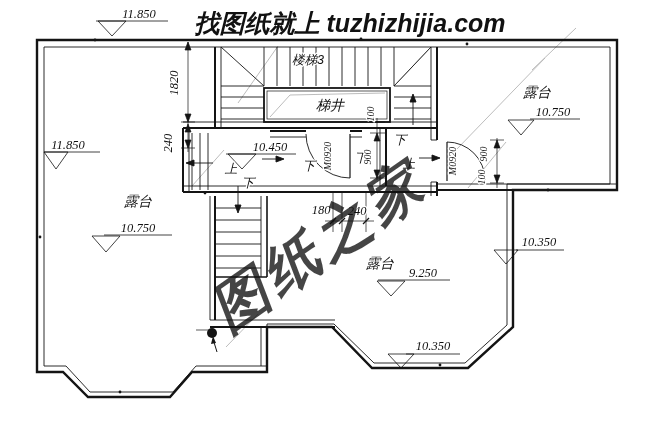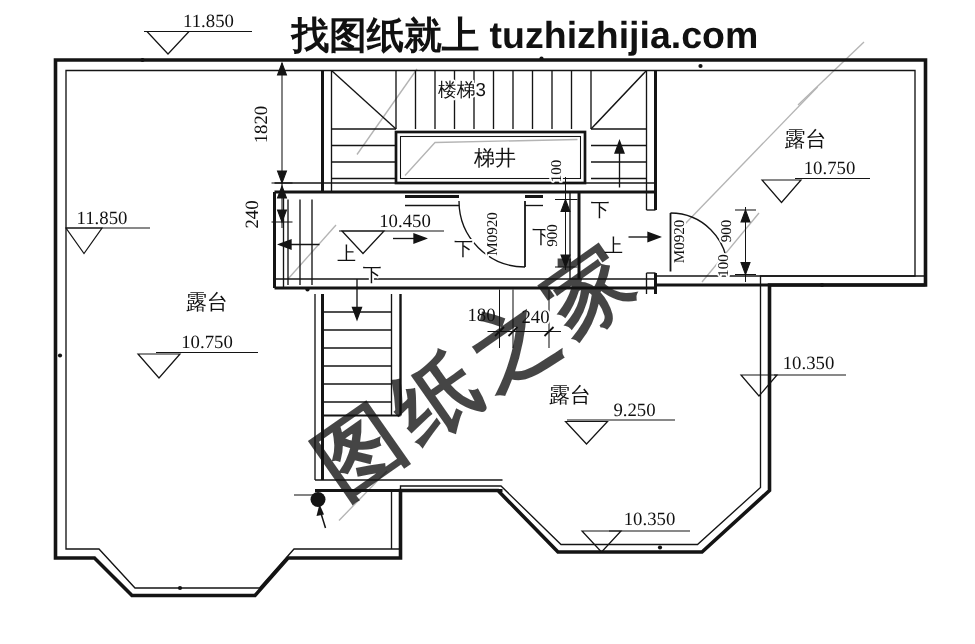--- a/index.html
+++ b/index.html
@@ -1,16 +1,16 @@
 <!DOCTYPE html>
 <html><head>
 <meta charset="utf-8">
 <style>
   html,body{margin:0;padding:0;background:#ffffff;}
-  .page{width:650px;height:429px;position:relative;background:#ffffff;overflow:hidden;}
+  .page{width:650px;height:429px;position:relative;background:#ffffff;overflow:hidden;font-style:italic;}
   svg{display:block;}
   text{font-family:"Liberation Serif", serif;fill:#111;}
   .dim{font-size:12.5px;}
   .dimS{font-size:10px;}
   .cjk{font-family:"Liberation Sans", sans-serif;font-size:14px;}
   .cjkS{font-family:"Liberation Sans", sans-serif;font-size:12.5px;}
   .halo{paint-order:stroke;stroke:#ffffff;stroke-width:2.5px;stroke-linejoin:round;}
   .wm-top{font-family:"Liberation Sans", sans-serif;font-weight:bold;font-size:25px;}
   .wm-diag{font-family:"Liberation Serif", serif;font-weight:bold;font-size:56px;letter-spacing:6px;opacity:0.78;}
 </style>

